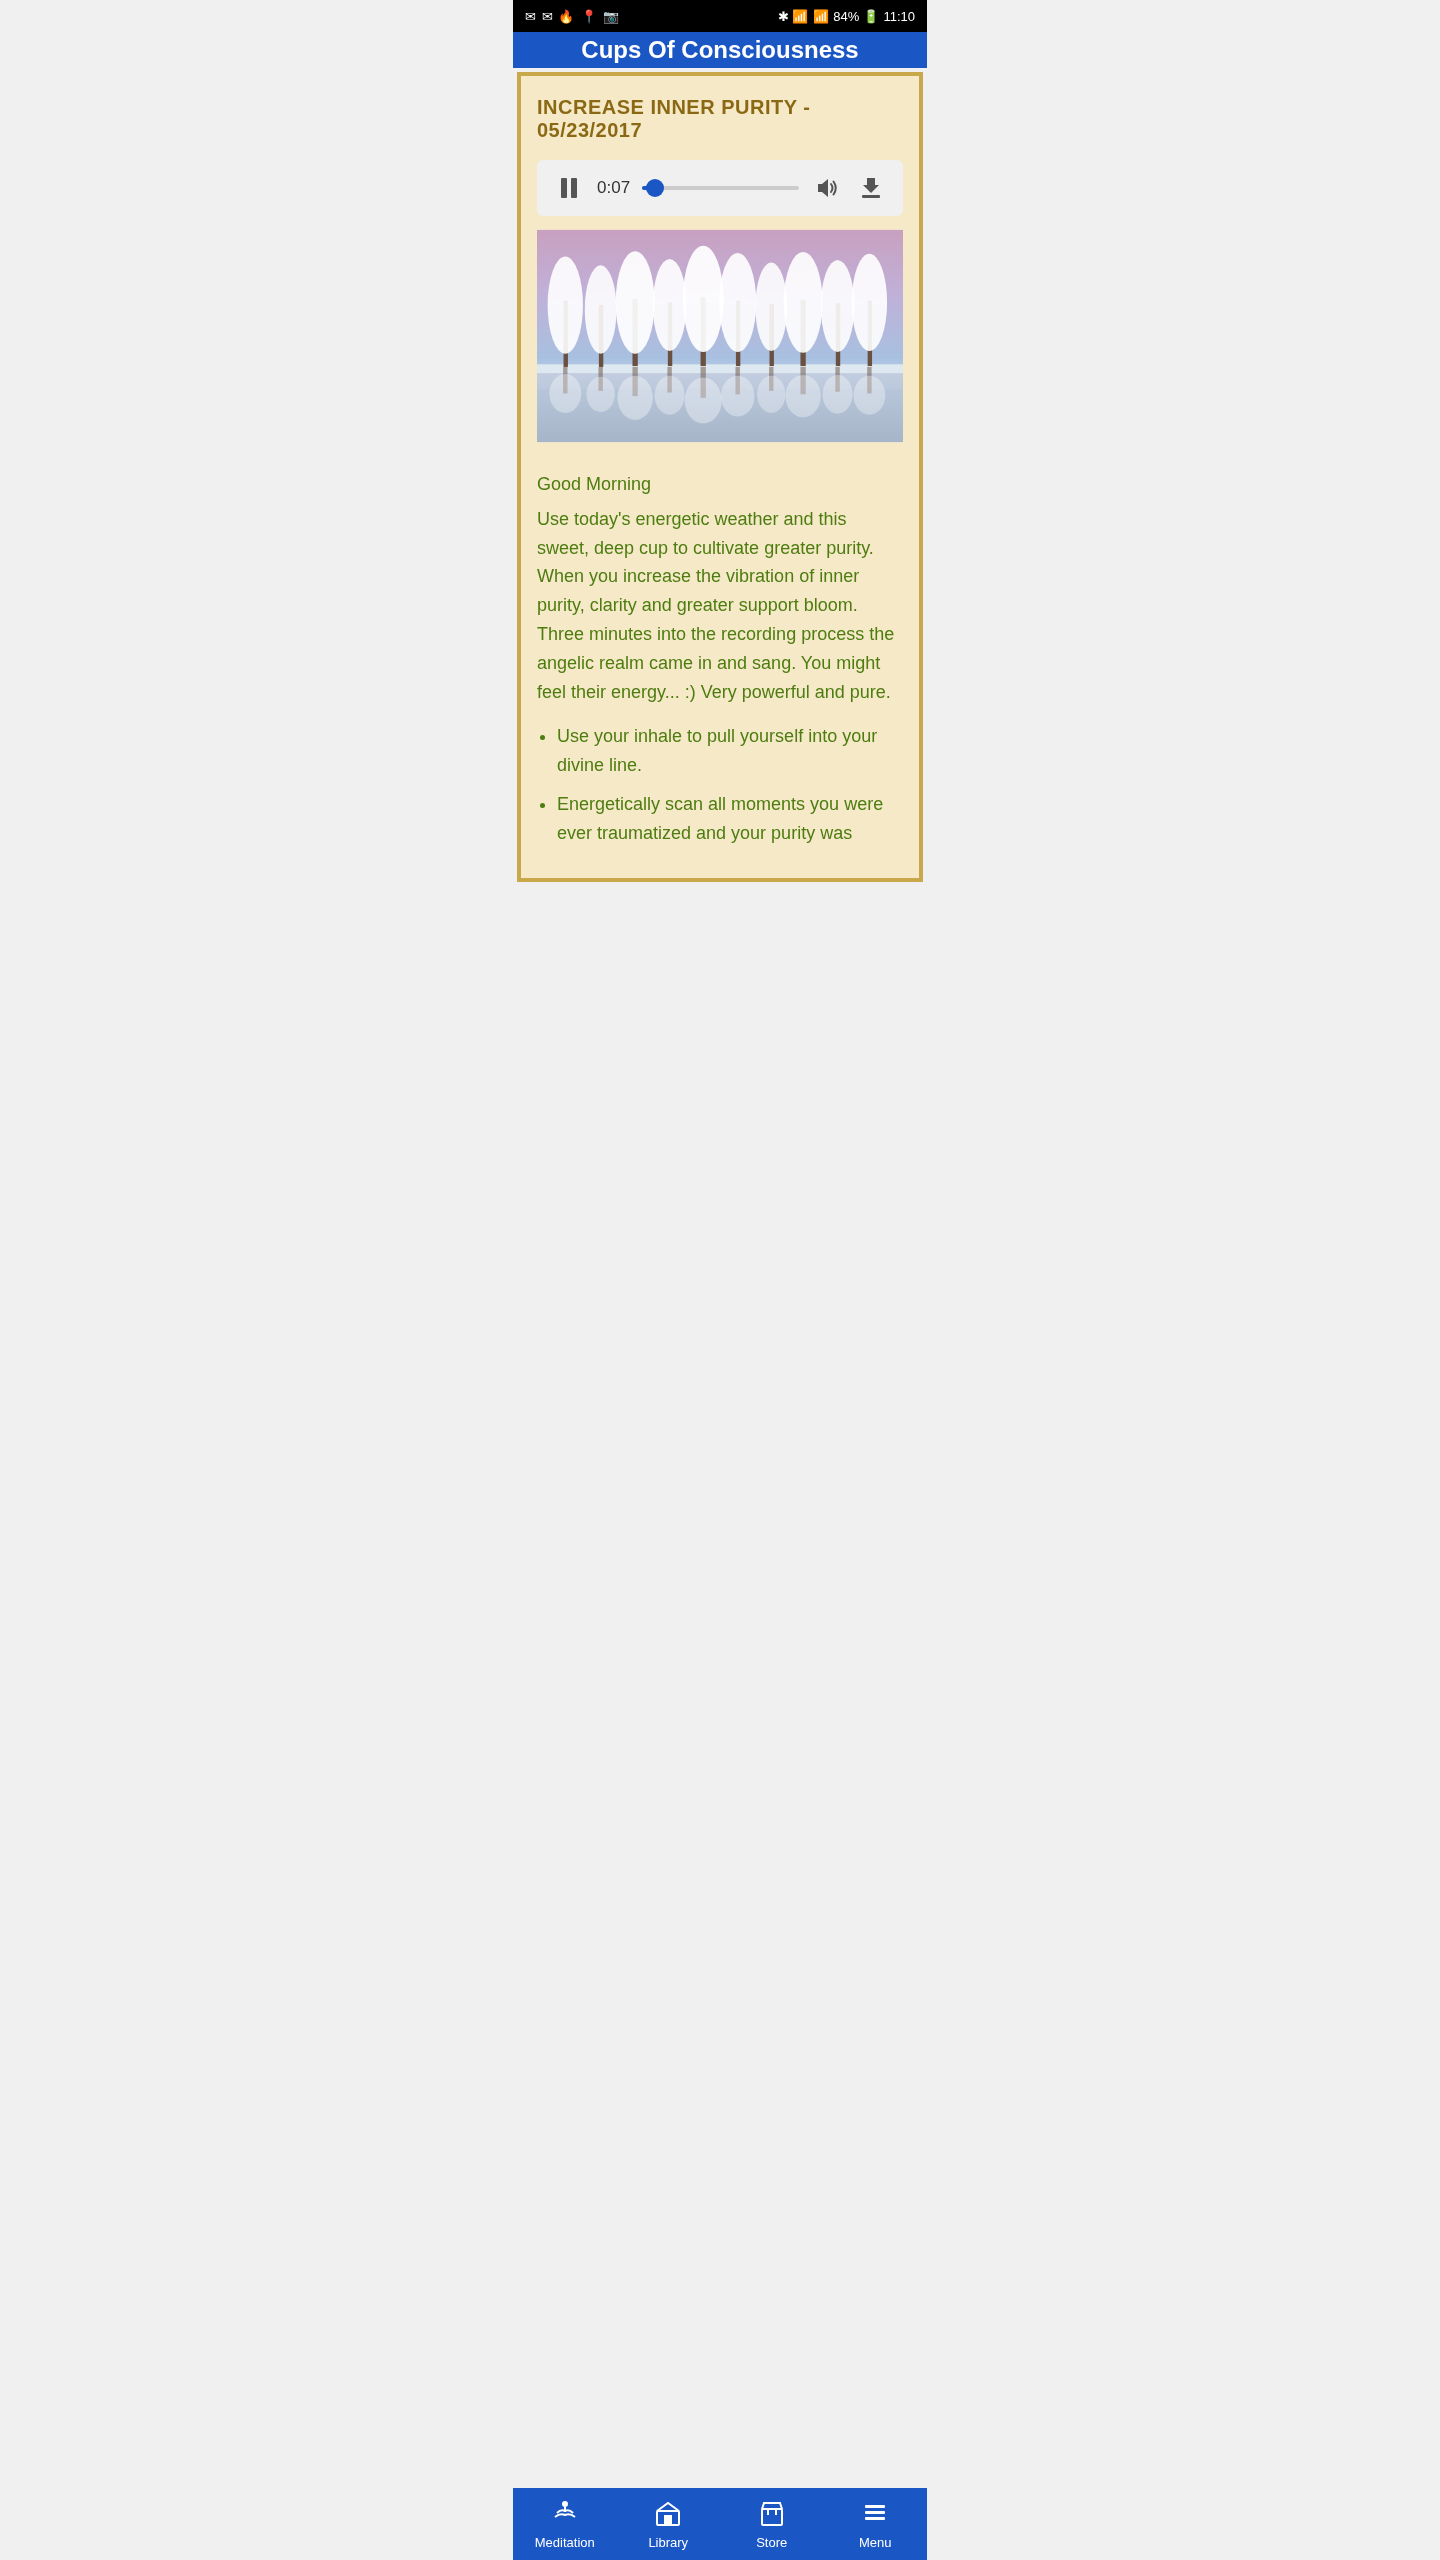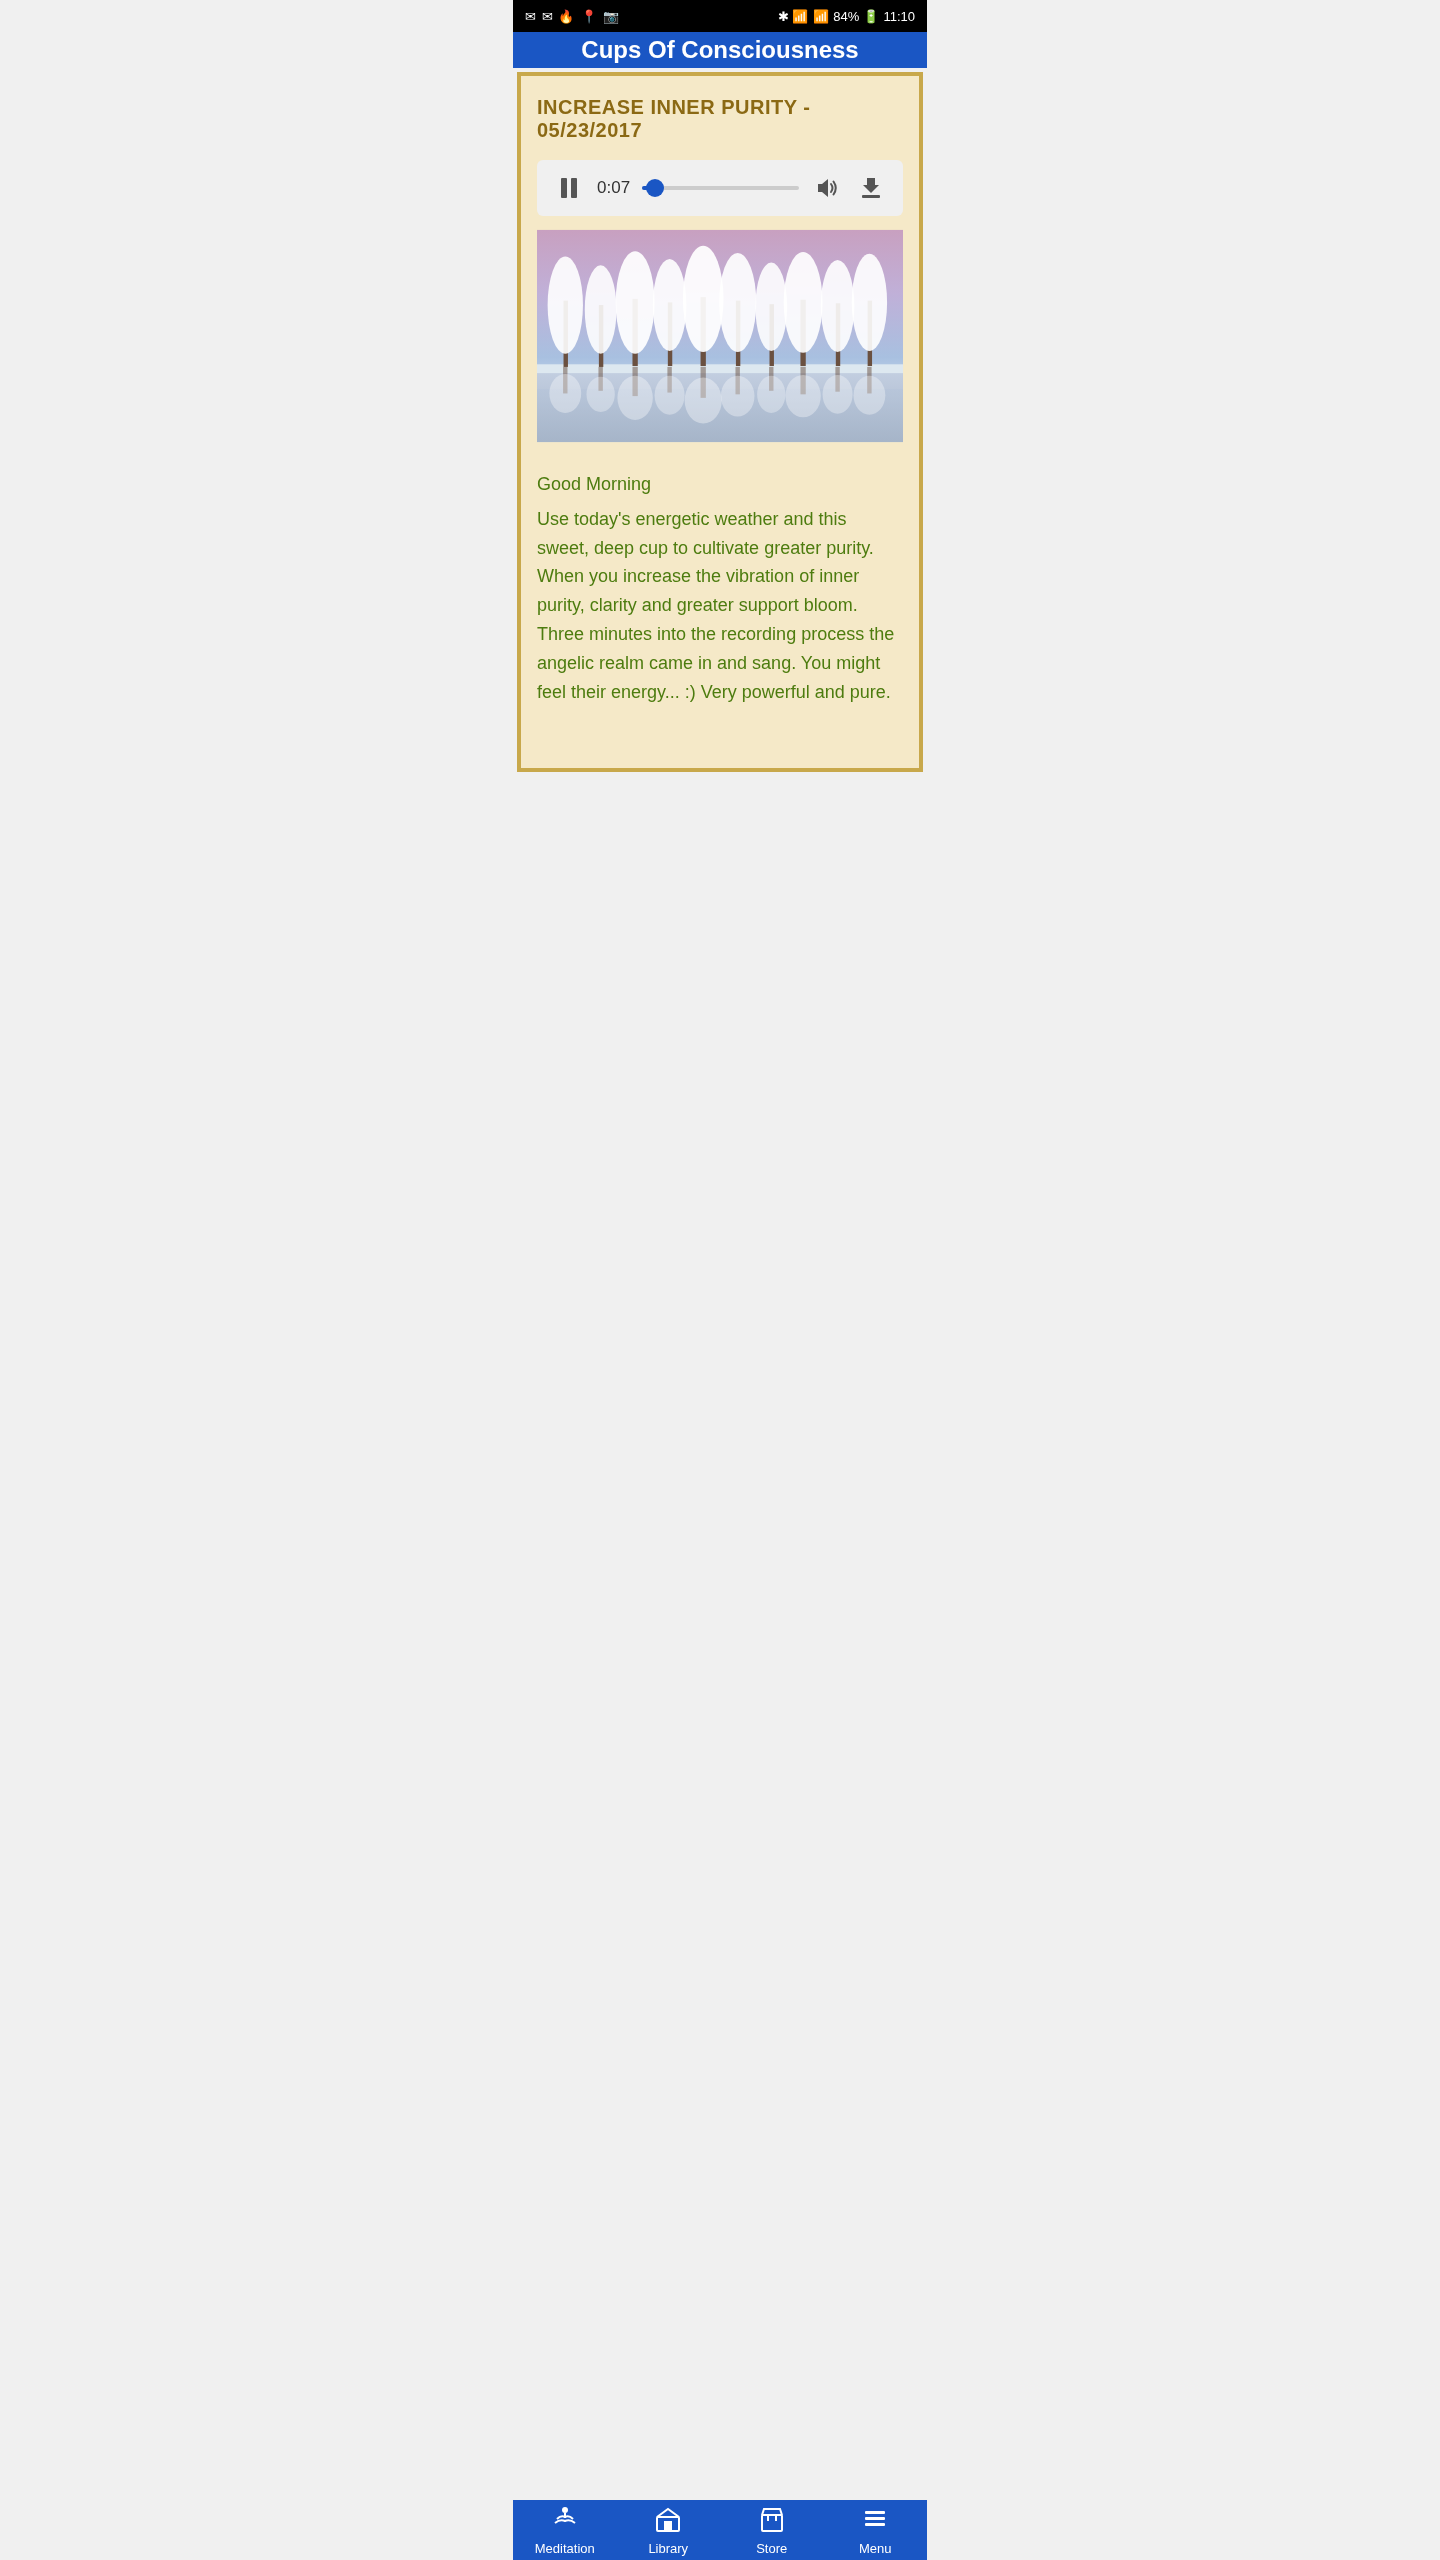--- a/index.html
+++ b/index.html
@@ -185,21 +185,21 @@
 
     
     .bottom-nav {
       background: #1a56c4;
       display: flex;
       position: fixed;
       bottom: 0;
       left: 50%;
       transform: translateX(-50%);
       width: 414px;
-      height: 60px;
+      height: 72px;
     }
 
     .nav-item {
       flex: 1;
       display: flex;
       flex-direction: column;
       align-items: center;
       justify-content: center;
       color: #fff;
       cursor: pointer;
@@ -347,20 +347,24 @@
       <ellipse cx="265" cy="186" rx="16" ry="21" fill="white" opacity="0.33"></ellipse>
       <ellipse cx="301" cy="188" rx="20" ry="24" fill="white" opacity="0.35"></ellipse>
       <ellipse cx="340" cy="186" rx="17" ry="22" fill="white" opacity="0.34"></ellipse>
       <ellipse cx="376" cy="187" rx="18" ry="22" fill="white" opacity="0.34"></ellipse>
     </svg>
   </div>
 
   <div class="article-body">
     <span class="greeting">Good Morning</span>
     <span>Use today's energetic weather and this sweet, deep cup to cultivate greater purity. When you increase the vibration of inner purity, clarity and greater support bloom. Three minutes into the recording process the angelic realm came in and sang. You might feel their energy... :) Very powerful and pure.</span>
+    <ul>
+      <li>Use your inhale to pull yourself into your divine line.</li>
+      <li>Energetically scan all moments you were ever traumatized and your purity was</li>
+    </ul>
   </div>
 
 </div>
 
 <div style="height: 80px;"></div>
 
 <nav class="bottom-nav">
 
   <div class="nav-item">
     <div class="nav-icon">

